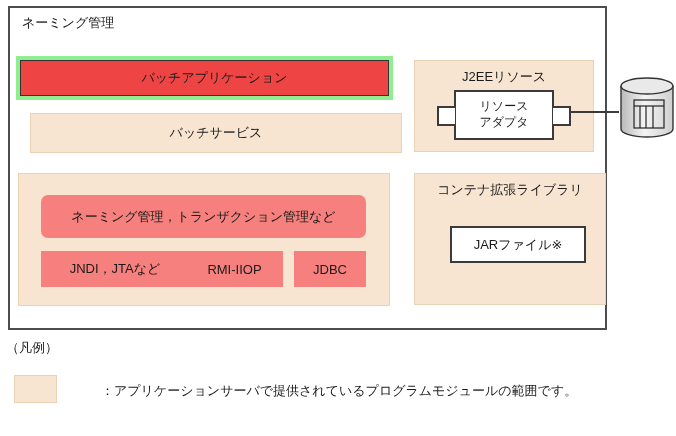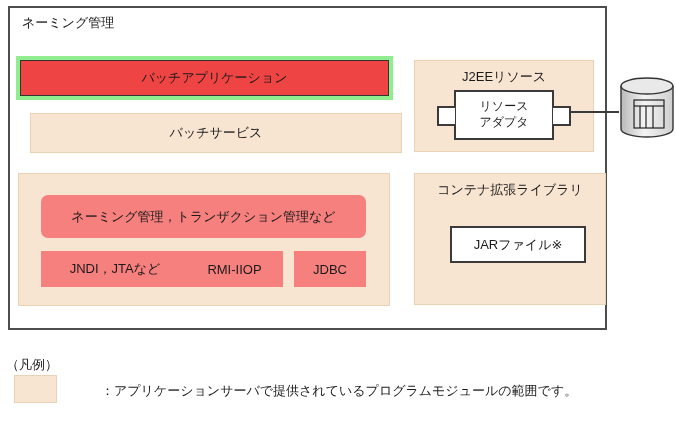--- a/index.html
+++ b/index.html
@@ -82,21 +82,21 @@
   .cylinder { left: 619px; top: 76px; }
 
   .container-lib { left: 414px; top: 173px; width: 192px; height: 132px; }
   .jar {
     left: 23px; top: 52px; width: 136px; height: 37px;
     background: #ffffff;
     border: 2px solid #3a3a3a;
     font-size: 13px;
   }
 
-  .legend-heading { left: 6px; top: 356px; }
+  .legend-heading { left: 6px; top: 339px; }
   .legend-swatch { left: 14px; top: 375px; width: 43px; height: 28px; }
   .legend-text { left: 101px; top: 382px; }
   .note-text { left: 8px; top: 415px; }
 </style>
 </head>
 <body>
 
 <div class="stage">
 
   <div class="abs outer-box"></div>

